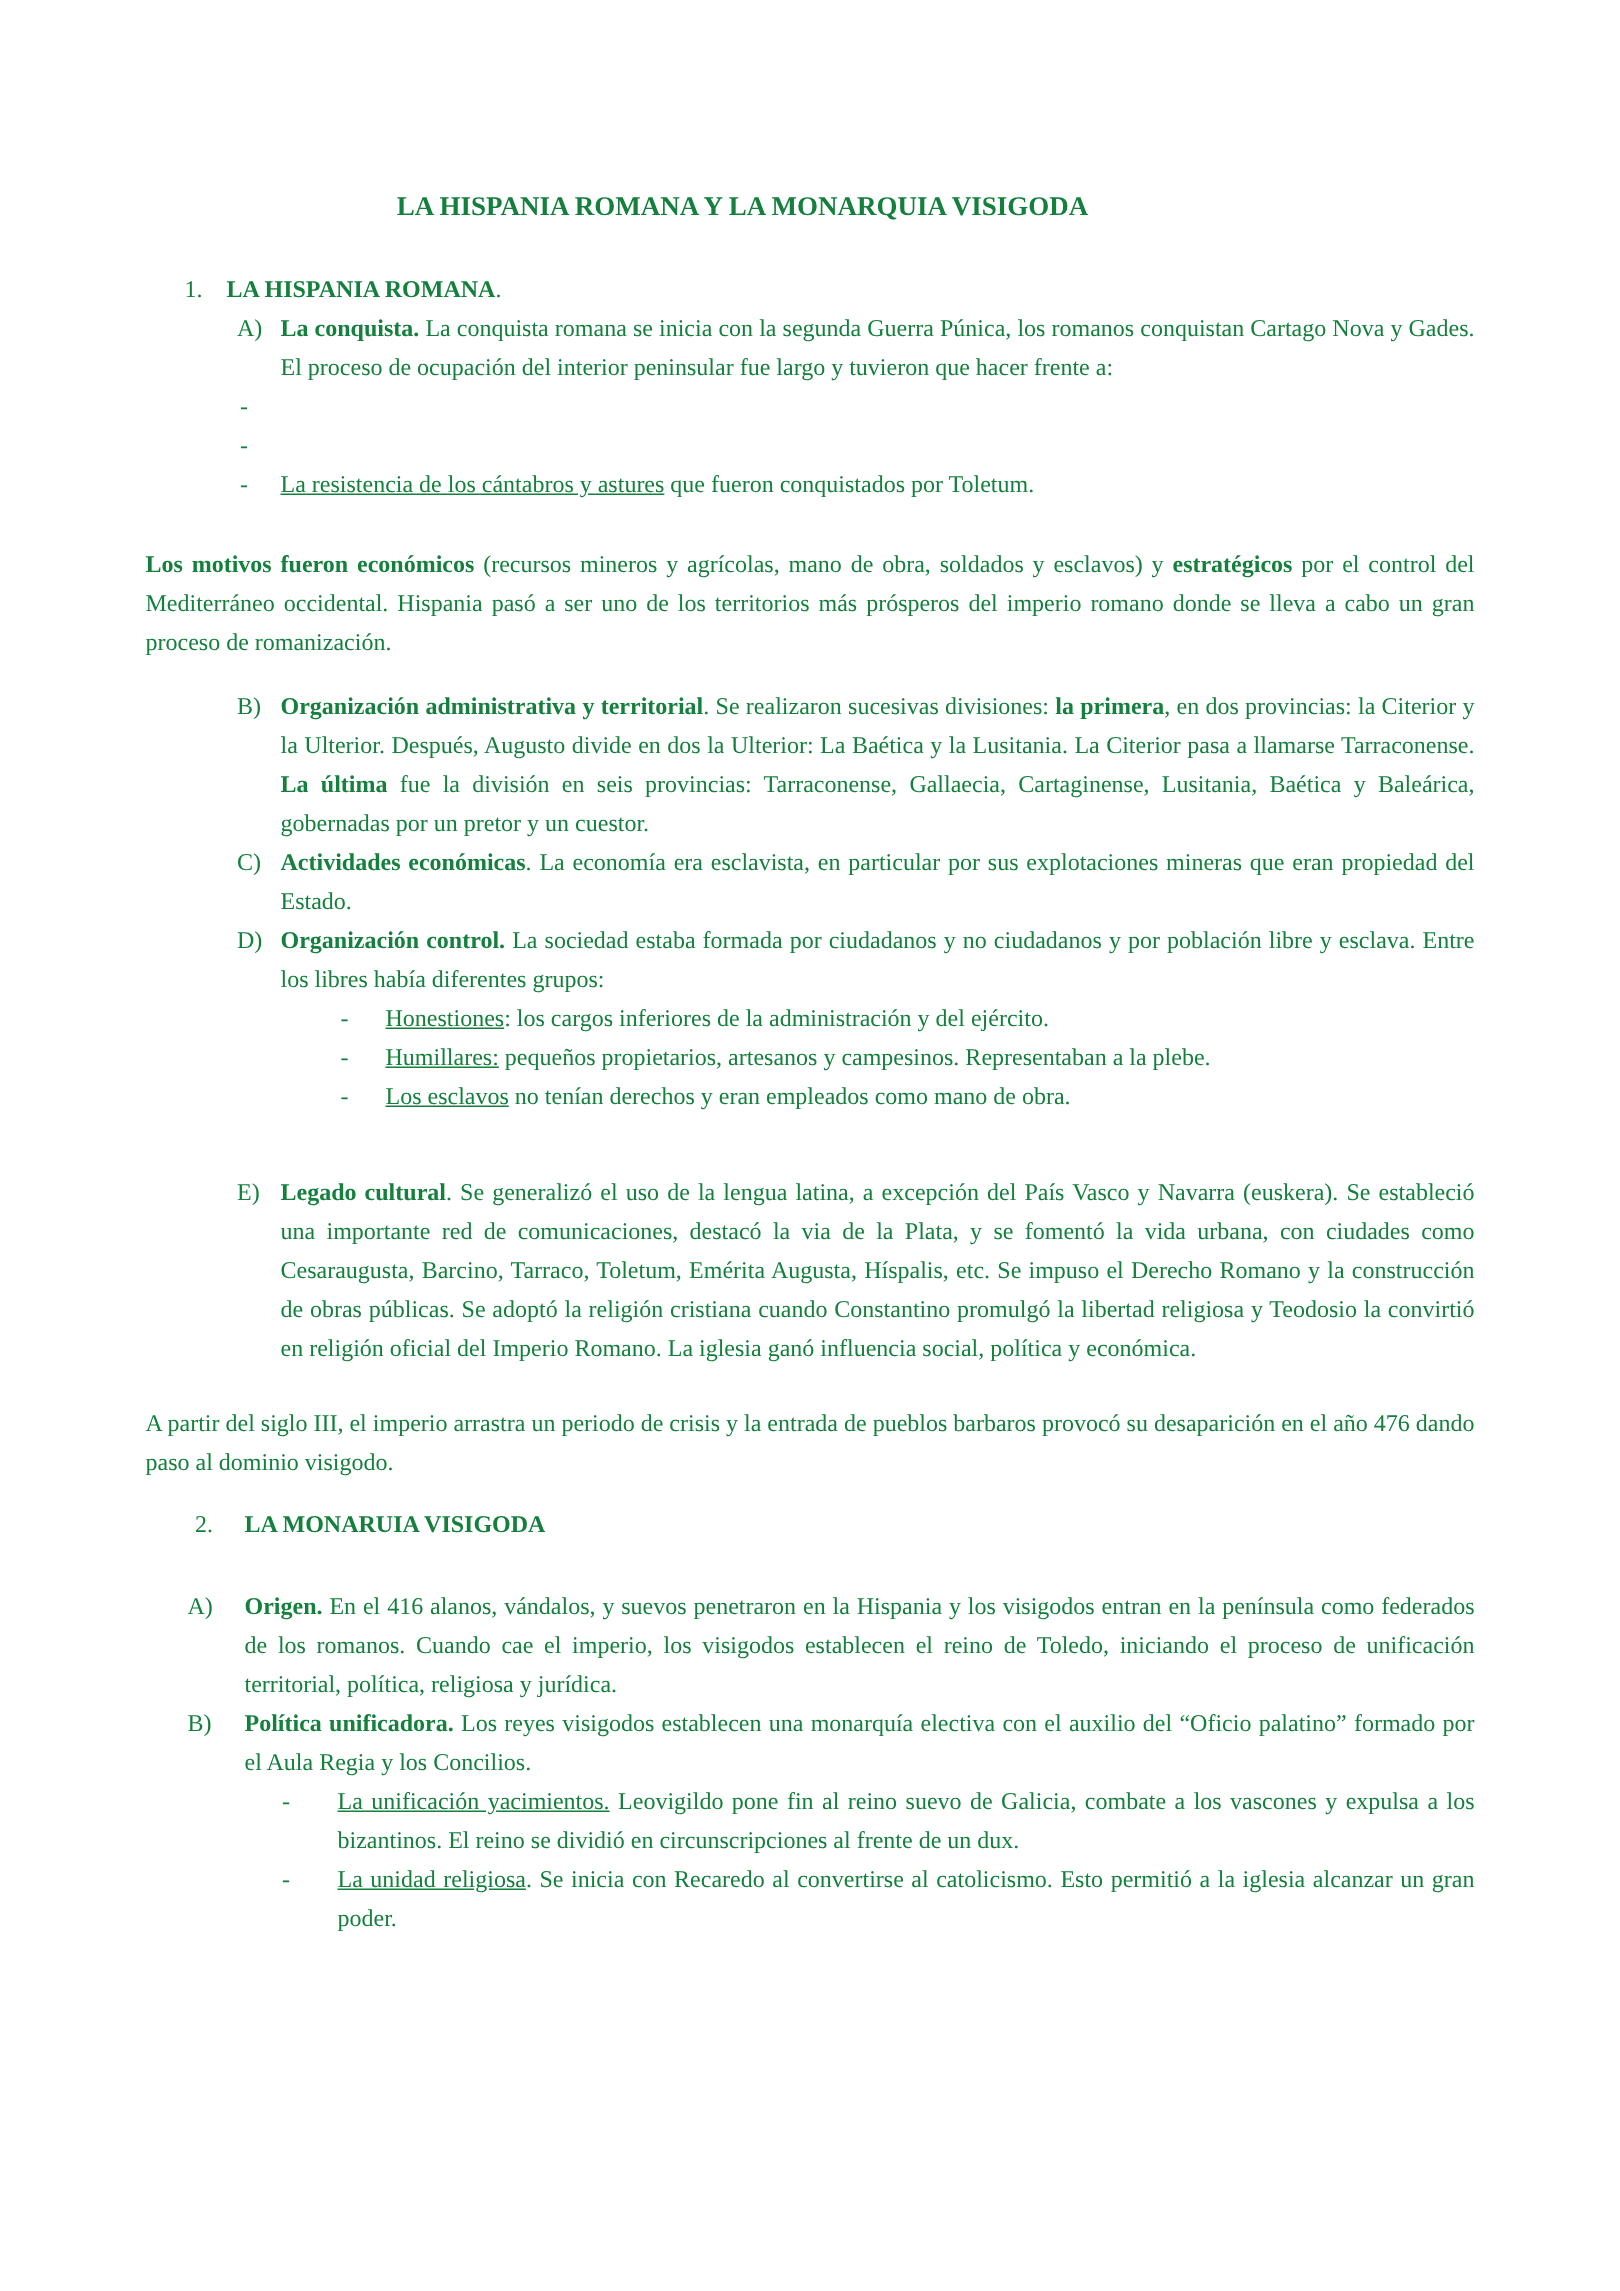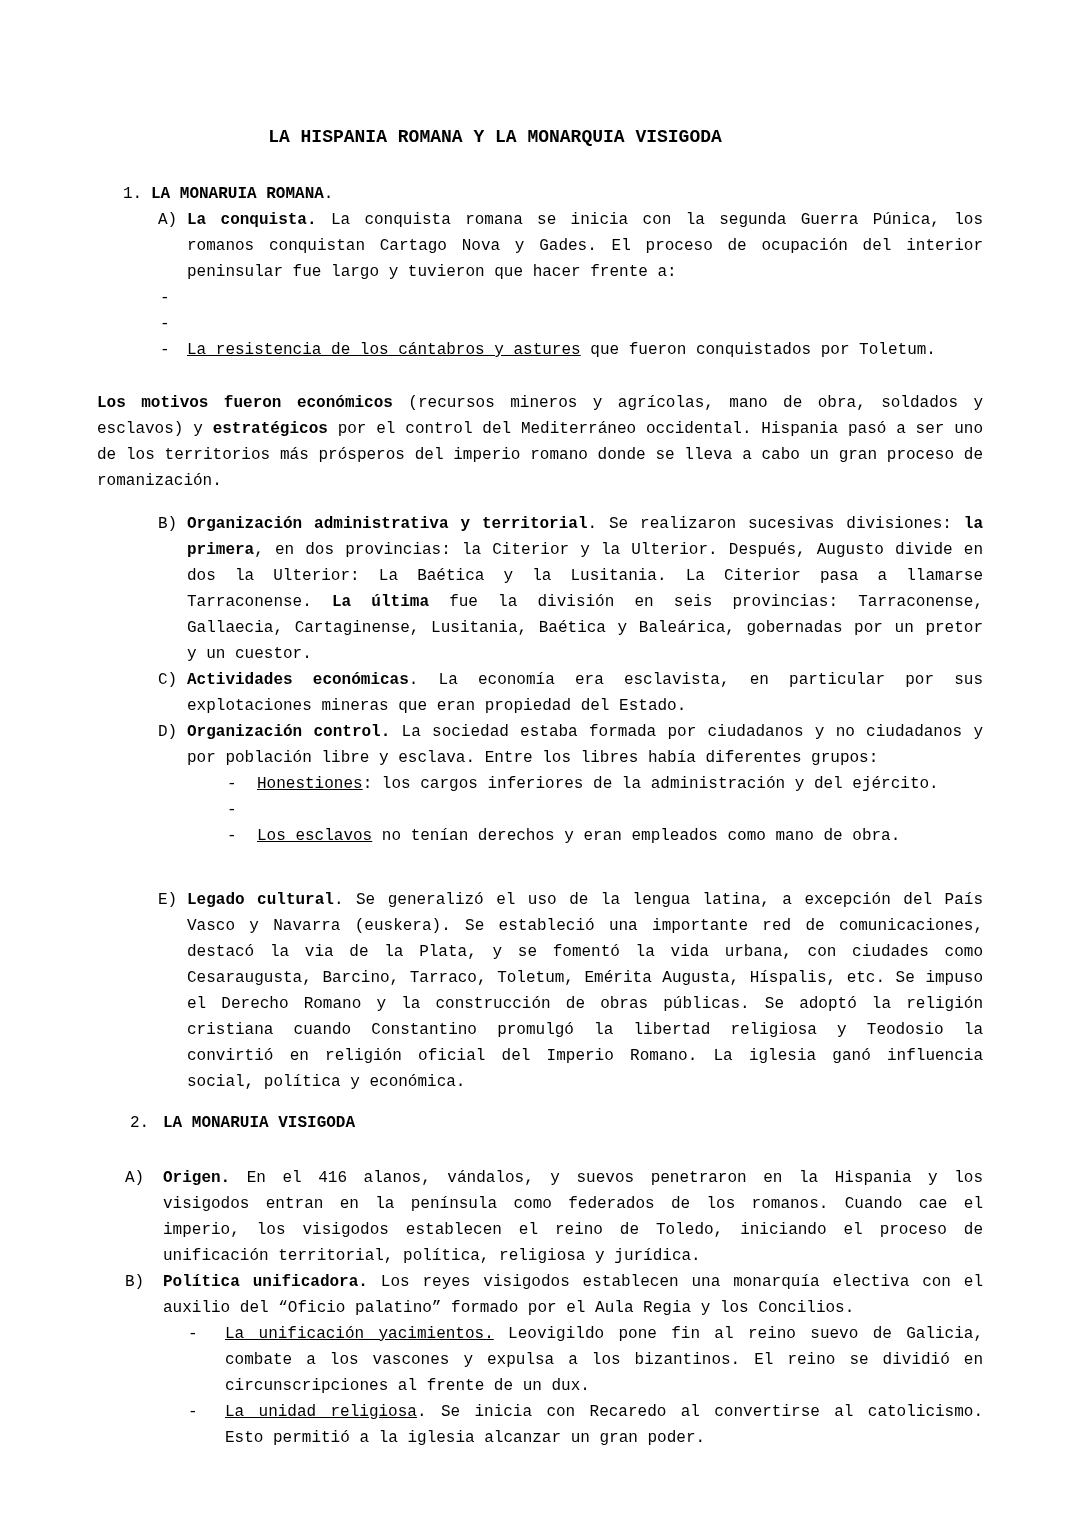--- a/index.html
+++ b/index.html
@@ -7,22 +7,22 @@
     margin: 0;
     padding: 0;
     background: #ffffff;
   }
   .page {
     position: relative;
     width: 1080px;
     height: 1527px;
     box-sizing: border-box;
     background: #ffffff;
-    color: #000000;
-    font-family: Liberation Mono, monospace;
+    color: #15803d;
+    font-family: Liberation Serif, serif;
     font-size: 16px;
     line-height: 26px;
     padding: 124px 97px 0 97px;
     overflow: hidden;
   }
   .title {
     font-weight: bold;
     font-size: 18px;
     line-height: 26px;
     text-align: center;
@@ -59,21 +59,21 @@
 </style>
 </head>
 <body>
 
 <div class="page">
 
   <div class="title">LA HISPANIA ROMANA Y LA MONARQUIA VISIGODA</div>
 
   <div class="li lvl-num1 mt-h1">
     <span class="mk">1.</span>
-    <span class="tx noj"><span class="b">LA MONARUIA ROMANA</span><span>.</span></span>
+    <span class="tx noj"><span class="b">LA HISPANIA ROMANA</span><span>.</span></span>
   </div>
 
   <div class="li lvl-letter1">
     <span class="mk">A)</span>
     <span class="tx"><span class="b">La conquista. </span><span>La conquista romana se inicia con la segunda Guerra Púnica, los romanos conquistan Cartago Nova y Gades. El proceso de ocupación del interior peninsular fue largo y tuvieron que hacer frente a:</span></span>
   </div>
 
   <div class="li lvl-dash1">
     <span class="mk">-</span>
   </div>
@@ -101,31 +101,33 @@
     <span class="mk">D)</span>
     <span class="tx"><span class="b">Organización control. </span><span>La sociedad estaba formada por ciudadanos y no ciudadanos y por población libre y esclava. Entre los libres había diferentes grupos:</span></span>
   </div>
 
   <div class="li lvl-dash2">
     <span class="mk">-</span>
     <span class="tx"><span class="u">Honestiones</span><span>: los cargos inferiores de la administración y del ejército.</span></span>
   </div>
   <div class="li lvl-dash2">
     <span class="mk">-</span>
+    <span class="tx"><span class="u">Humillares:</span><span> pequeños propietarios, artesanos y campesinos. Representaban a la plebe.</span></span>
   </div>
   <div class="li lvl-dash2">
     <span class="mk">-</span>
     <span class="tx"><span class="u">Los esclavos</span><span> no tenían derechos y eran empleados como mano de obra.</span></span>
   </div>
 
   <div class="li lvl-letter1 mt-e1">
     <span class="mk">E)</span>
     <span class="tx"><span class="b">Legado cultural</span><span>. Se generalizó el uso de la lengua latina, a excepción del País Vasco y Navarra (euskera). Se estableció una importante red de comunicaciones, destacó la via de la Plata, y se fomentó la vida urbana, con ciudades como Cesaraugusta, Barcino, Tarraco, Toletum, Emérita Augusta, Híspalis, etc. Se impuso el Derecho Romano y la construcción de obras públicas. Se adoptó la religión cristiana cuando Constantino promulgó la libertad religiosa y Teodosio la convirtió en religión oficial del Imperio Romano. La iglesia ganó influencia social, política y económica.</span></span>
   </div>
 
+  <p class="para" style="margin:24px 0 0 0;">A partir del siglo III, el imperio arrastra un periodo de crisis y la entrada de pueblos barbaros provocó su desaparición en el año 476 dando paso al dominio visigodo.</p>
 
   <div class="li lvl-num2 mt-h2">
     <span class="mk">2.</span>
     <span class="tx noj"><span class="b">LA MONARUIA VISIGODA</span></span>
   </div>
 
   <div class="li lvl-letter2 mt-a2">
     <span class="mk">A)</span>
     <span class="tx"><span class="b">Origen. </span><span>En el 416 alanos, vándalos, y suevos penetraron en la Hispania y los visigodos entran en la península como federados de los romanos. Cuando cae el imperio, los visigodos establecen el reino de Toledo, iniciando el proceso de unificación territorial, política, religiosa y jurídica.</span></span>
   </div>

